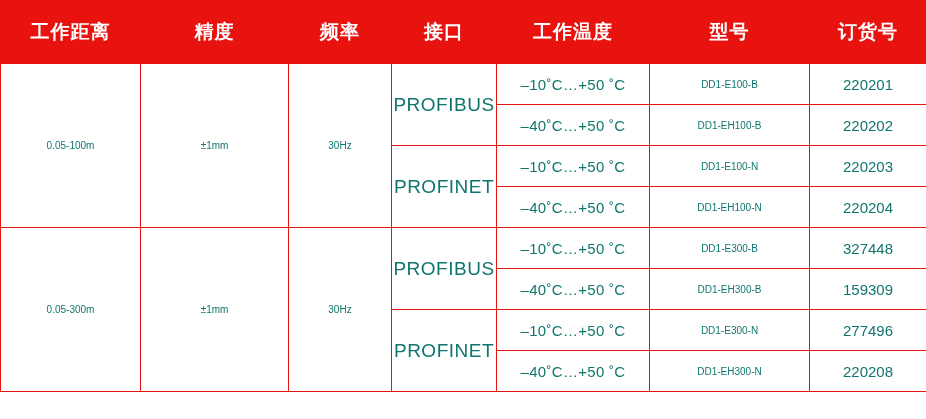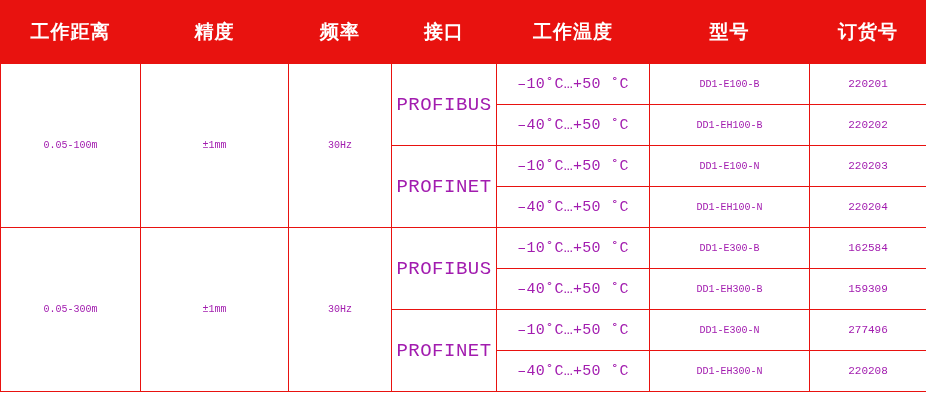--- a/index.html
+++ b/index.html
@@ -32,45 +32,44 @@
   thead th {
     background: #e8120f;
     color: #ffffff;
     font-size: 19px;
     font-weight: bold;
     height: 62px;
     border: 1px solid #e8120f;
     letter-spacing: 1px;
   }
   tbody td {
-    color: #a21caf;
+    color: #0f766e;
     font-size: 15px;
     height: 40px;
     background: #ffffff;
-    font-family: Liberation Mono, monospace;
   }
   td.cell-range,
   td.cell-accuracy,
   td.cell-frequency {
     font-size: 10px;
   }
   td.cell-interface {
     font-size: 19px;
     letter-spacing: 0.5px;
   }
   td.cell-temp {
     font-size: 15px;
     letter-spacing: 0.3px;
   }
   td.cell-model {
     font-size: 10px;
     text-align: center;
   }
   td.cell-order {
-    font-size: 11px;
+    font-size: 15px;
   }
   col.c0 { width: 140px; }
   col.c1 { width: 148px; }
   col.c2 { width: 103px; }
   col.c3 { width: 105px; }
   col.c4 { width: 153px; }
   col.c5 { width: 160px; }
   col.c6 { width: 117px; }
 </style>
 </head>
@@ -127,21 +126,21 @@
         <td class="cell-order">220204</td>
       </tr>
 
       <tr>
         <td class="cell-range" rowspan="4">0.05-300m</td>
         <td class="cell-accuracy" rowspan="4">±1mm</td>
         <td class="cell-frequency" rowspan="4">30Hz</td>
         <td class="cell-interface" rowspan="2">PROFIBUS</td>
         <td class="cell-temp">–10˚C…+50 ˚C</td>
         <td class="cell-model">DD1-E300-B</td>
-        <td class="cell-order">162584</td>
+        <td class="cell-order">327448</td>
       </tr>
       <tr>
         <td class="cell-temp">–40˚C…+50 ˚C</td>
         <td class="cell-model">DD1-EH300-B</td>
         <td class="cell-order">159309</td>
       </tr>
 
       <tr>
         <td class="cell-interface" rowspan="2">PROFINET</td>
         <td class="cell-temp">–10˚C…+50 ˚C</td>

